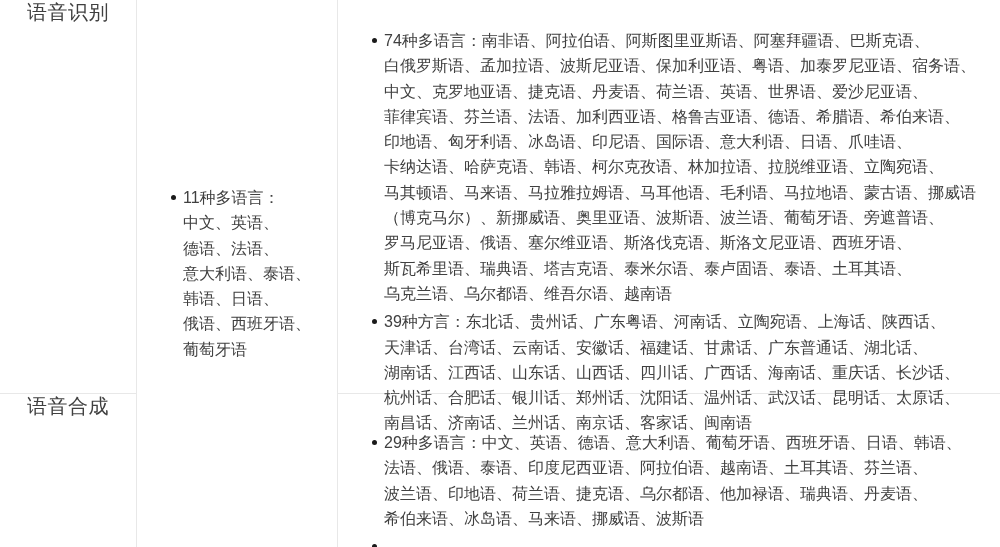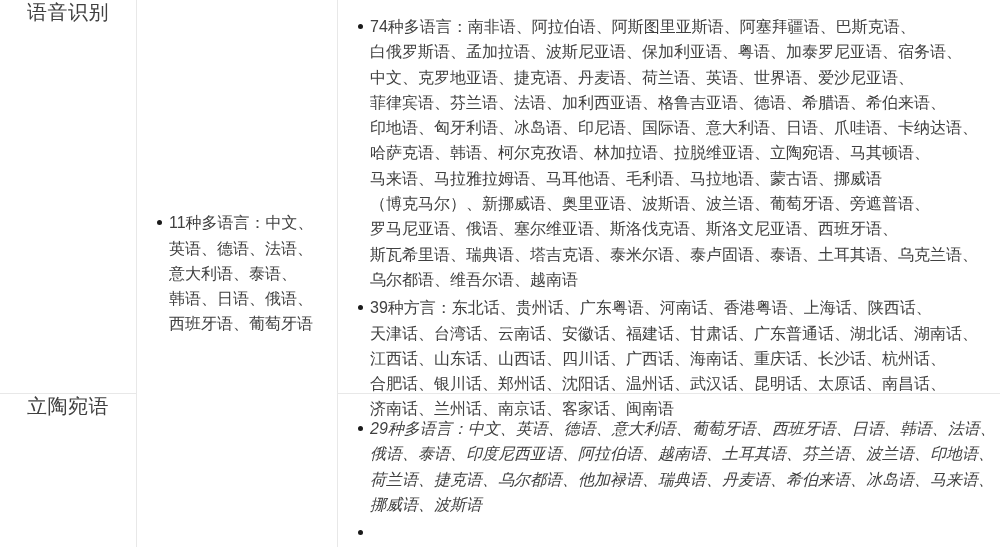--- a/index.html
+++ b/index.html
@@ -29,22 +29,22 @@
   }
   .r1c1{grid-column:1;grid-row:1;border-right:1px solid var(--border);border-bottom:1px solid var(--border);}
   .r2c1{grid-column:1;grid-row:2;border-right:1px solid var(--border);}
   .shared{
     grid-column:2;grid-row:1 / 3;
     border-right:1px solid var(--border);
     display:flex;flex-direction:column;justify-content:center;
     padding:0 5px 0 14px;
   }
   .det1{grid-column:3;grid-row:1;border-bottom:1px solid var(--border);padding:10px 4px 0 14px;}
-  .det2{grid-column:3;grid-row:2;padding:18px 0 0 14px;font-style:italic;}
-  ul.blist{margin:4px;padding:0;list-style:none;}
+  .det2{grid-column:3;grid-row:2;padding:18px 0 0 14px;}
+  ul.blist{margin:18px;padding:0;list-style:none;}
   .blist li{
     position:relative;padding-left:14px;
     word-break:keep-all;overflow-wrap:normal;
     text-align:left;
   }
   .blist li + li{margin-top:3px;}
   .dot{
     position:absolute;left:2px;top:10px;
     width:5px;height:5px;border-radius:50%;
     background:var(--bullet);
@@ -70,27 +70,27 @@
     </div>
 
     <div class="cell det1">
       <ul class="blist">
         <li>
           <span class="dot"></span>
           <span>74种多语言：南非语、阿拉伯语、阿斯图里亚斯语、阿塞拜疆语、巴斯克语、白俄罗斯语、孟加拉语、波斯尼亚语、保加利亚语、粤语、加泰罗尼亚语、宿务语、中文、克罗地亚语、捷克语、丹麦语、荷兰语、英语、世界语、爱沙尼亚语、菲律宾语、芬兰语、法语、加利西亚语、格鲁吉亚语、德语、希腊语、希伯来语、印地语、匈牙利语、冰岛语、印尼语、国际语、意大利语、日语、爪哇语、卡纳达语、哈萨克语、韩语、柯尔克孜语、林加拉语、拉脱维亚语、立陶宛语、马其顿语、马来语、马拉雅拉姆语、马耳他语、毛利语、马拉地语、蒙古语、挪威语（博克马尔）、新挪威语、奥里亚语、波斯语、波兰语、葡萄牙语、旁遮普语、罗马尼亚语、俄语、塞尔维亚语、斯洛伐克语、斯洛文尼亚语、西班牙语、斯瓦希里语、瑞典语、塔吉克语、泰米尔语、泰卢固语、泰语、土耳其语、乌克兰语、乌尔都语、维吾尔语、越南语</span>
         </li>
         <li>
           <span class="dot"></span>
-          <span>39种方言：东北话、贵州话、广东粤语、河南话、香港粤语、上海话、陕西话、天津话、台湾话、云南话、安徽话、福建话、甘肃话、广东普通话、湖北话、湖南话、江西话、山东话、山西话、四川话、广西话、海南话、重庆话、长沙话、杭州话、合肥话、银川话、郑州话、沈阳话、温州话、武汉话、昆明话、太原话、南昌话、济南话、兰州话、南京话、客家话、闽南语</span>
+          <span>39种方言：东北话、贵州话、广东粤语、河南话、立陶宛语、上海话、陕西话、天津话、台湾话、云南话、安徽话、福建话、甘肃话、广东普通话、湖北话、湖南话、江西话、山东话、山西话、四川话、广西话、海南话、重庆话、长沙话、杭州话、合肥话、银川话、郑州话、沈阳话、温州话、武汉话、昆明话、太原话、南昌话、济南话、兰州话、南京话、客家话、闽南语</span>
         </li>
       </ul>
     </div>
 
     <div class="cell feat r2c1">
-      <span>立陶宛语</span>
+      <span>语音合成</span>
     </div>
 
     <div class="cell det2">
       <ul class="blist">
         <li>
           <span class="dot"></span>
           <span>29种多语言：中文、英语、德语、意大利语、葡萄牙语、西班牙语、日语、韩语、法语、俄语、泰语、印度尼西亚语、阿拉伯语、越南语、土耳其语、芬兰语、波兰语、印地语、荷兰语、捷克语、乌尔都语、他加禄语、瑞典语、丹麦语、希伯来语、冰岛语、马来语、挪威语、波斯语</span>
         </li>
         <li>
           <span class="dot"></span>

